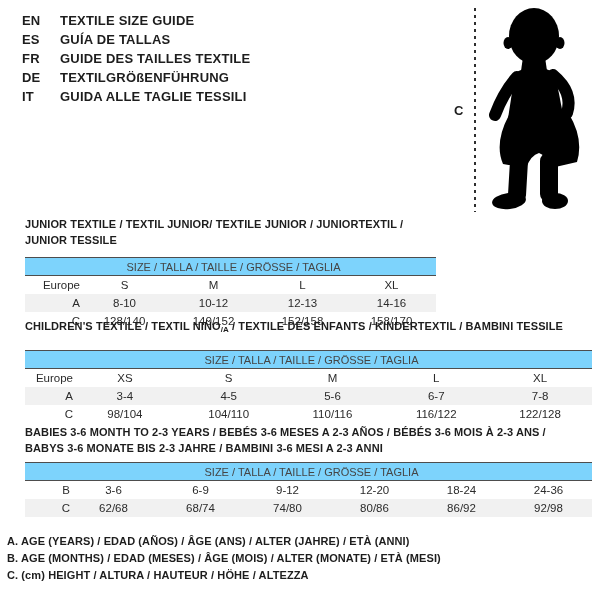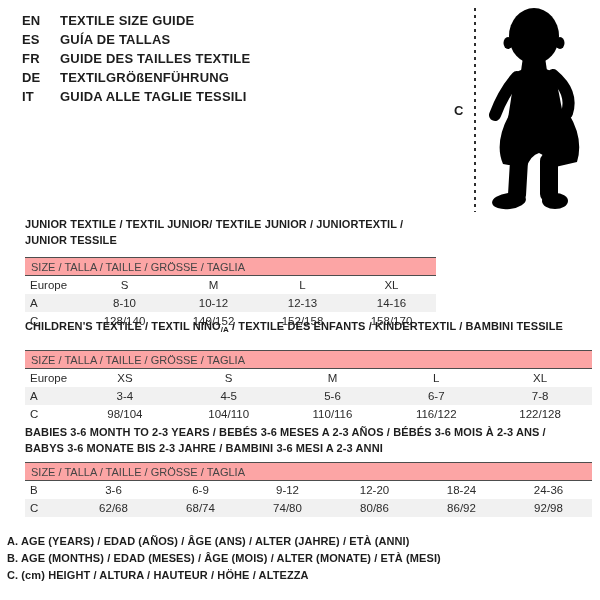--- a/index.html
+++ b/index.html
@@ -21,24 +21,24 @@
   .sect{position:absolute;left:17px;margin-left:8px;}
   #sect-junior{top:216px;width:411px;}
   #sect-children{top:318px;width:567px;}
   #sect-babies{top:424px;width:567px;}
   .sect-title{font-weight:bold;font-size:11px;line-height:16px;letter-spacing:.1px;margin-bottom:9px;}
   #sect-children .sect-title{margin-bottom:12px;}
   #sect-babies .sect-title{margin-bottom:6px;}
   .sub-a{font-size:8px;vertical-align:-2px;}
   table{width:100%;border-collapse:collapse;table-layout:fixed;font-size:11.5px;color:#2b2b2b;}
   td{height:18px;text-align:center;padding:0;vertical-align:middle;overflow:hidden;white-space:nowrap;}
-  td.rowlabel{text-align:left;padding-left:5px;}
+  td.rowlabel{text-align:right;padding-left:5px;}
   tr.size-bar td{
-    background:#fca5a5;border-top:1px solid #4d4d4d;border-bottom:1px solid #4d4d4d;
-    text-align:left;padding-left:6px;color:#454545;font-size:11px;height:17px;}
+    background:#7dd3fc;border-top:1px solid #4d4d4d;border-bottom:1px solid #4d4d4d;
+    text-align:center;padding-left:6px;color:#454545;font-size:11px;height:17px;}
   tr.shaded td{background:#f1f1f1;}
   
   .footnotes{position:absolute;left:7px;top:533px;font-weight:bold;font-size:11px;line-height:17px;letter-spacing:.1px;}
 </style>
 </head>
 <body>
 
 <div class="lang-block">
   <div class="lang-row">
     <span class="lang-code">EN</span>

